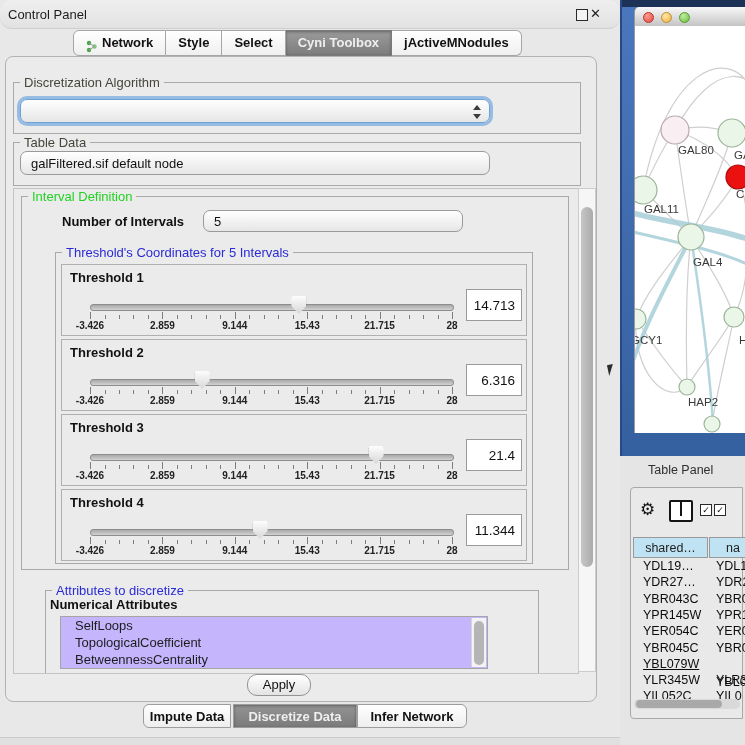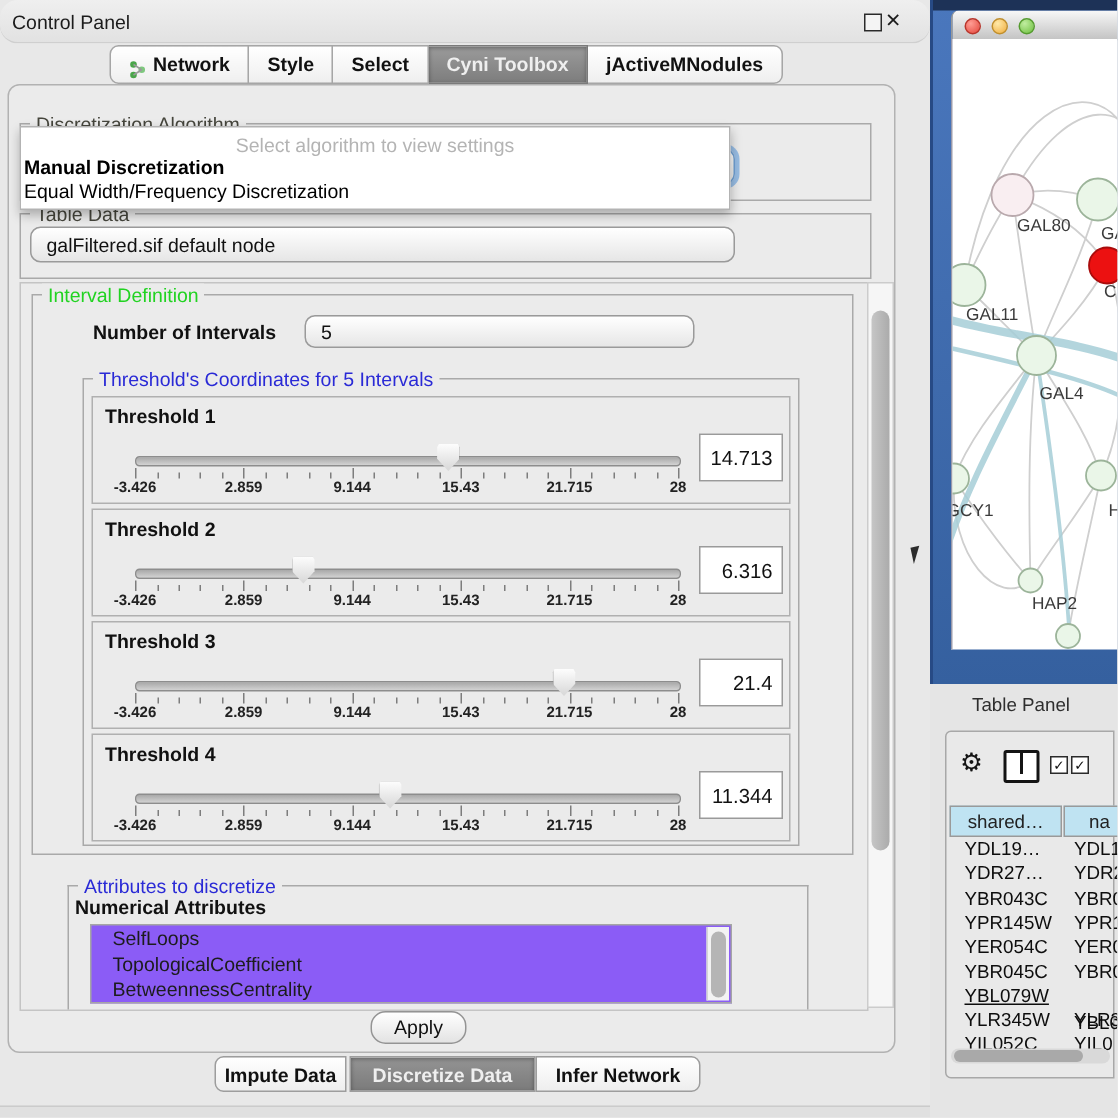--- a/index.html
+++ b/index.html
@@ -59,21 +59,21 @@
   .thr .thumbp{position:absolute;top:31px;width:15px;height:18px;
               background:linear-gradient(#fdfdfd,#d7d7d7);
               clip-path:polygon(8% 0,92% 0,100% 12%,100% 55%,50% 100%,0 55%,0 12%);
               filter:drop-shadow(0 0 1px #777);}
   .tick{position:absolute;width:1px;background:#7d7d7d;}
   .ticklbl{position:absolute;top:55px;font-size:10px;font-weight:bold;color:#222;transform:translateX(-50%);white-space:nowrap;}
   .valbox{position:absolute;left:404px;top:24px;width:56px;height:32px;background:#fff;
           border:1px solid #9a9a9a;font-size:13.5px;line-height:32px;text-align:right;
           padding-right:6px;box-sizing:border-box;color:#111;}
   
-  #attrlist{left:60px;top:616px;width:426px;height:51px;background:#8b5cf6;border:1px solid #a5a5a5;
+  #attrlist{left:60px;top:616px;width:426px;height:51px;background:#c4b5fd;border:1px solid #a5a5a5;
             overflow:hidden;font-size:13px;}
   .attr-item{height:17px;line-height:17px;padding-left:14px;color:#1c1c1c;white-space:nowrap;}
   #attrlist .sb{position:absolute;right:1px;top:1px;width:14px;height:49px;background:#f3f3f3;border-left:1px solid #d5d5d5;}
   #attrlist .sb .thumb{position:absolute;left:2px;top:3px;width:10px;height:44px;border-radius:5px;background:#b5b5b5;}
   
   #apply-btn{left:247px;top:674px;width:62px;height:20px;border:1px solid #949494;border-radius:10px;
              background:linear-gradient(#ffffff,#e3e3e3);font-size:13px;text-align:center;
              line-height:19px;color:#111;}
   
   .btab{position:absolute;top:704px;height:24px;line-height:23px;font-size:13px;font-weight:bold;
@@ -154,25 +154,20 @@
 
   <div id="mainpanel" class="abs"></div>
 
   <div class="group" style="left:13px;top:82px;width:566px;height:50px;">
     <span class="gtitle g-dark">Discretization Algorithm</span>
   </div>
   <div class="combo focusring" style="left:20px;top:99px;width:470px;">
     <span class="stepper"></span>
   </div>
 
-  <div id="algo-popup" class="abs">
-    <div class="hint">Select algorithm to view settings</div>
-    <div class="popup-item" style="top:19px;font-weight:bold;">Manual Discretization</div>
-    <div class="popup-item" style="top:35px;">Equal Width/Frequency Discretization</div>
-  </div>
 
   <div class="group" style="left:13px;top:142px;width:566px;height:42px;">
     <span class="gtitle g-dark">Table Data</span>
   </div>
   <div class="combo" style="left:20px;top:151px;width:470px;">galFiltered.sif default node</div>
 
   <div id="viewport" class="abs"></div>
   <div id="vscroll" class="abs">
       <div class="thumb"></div>
     </div>

